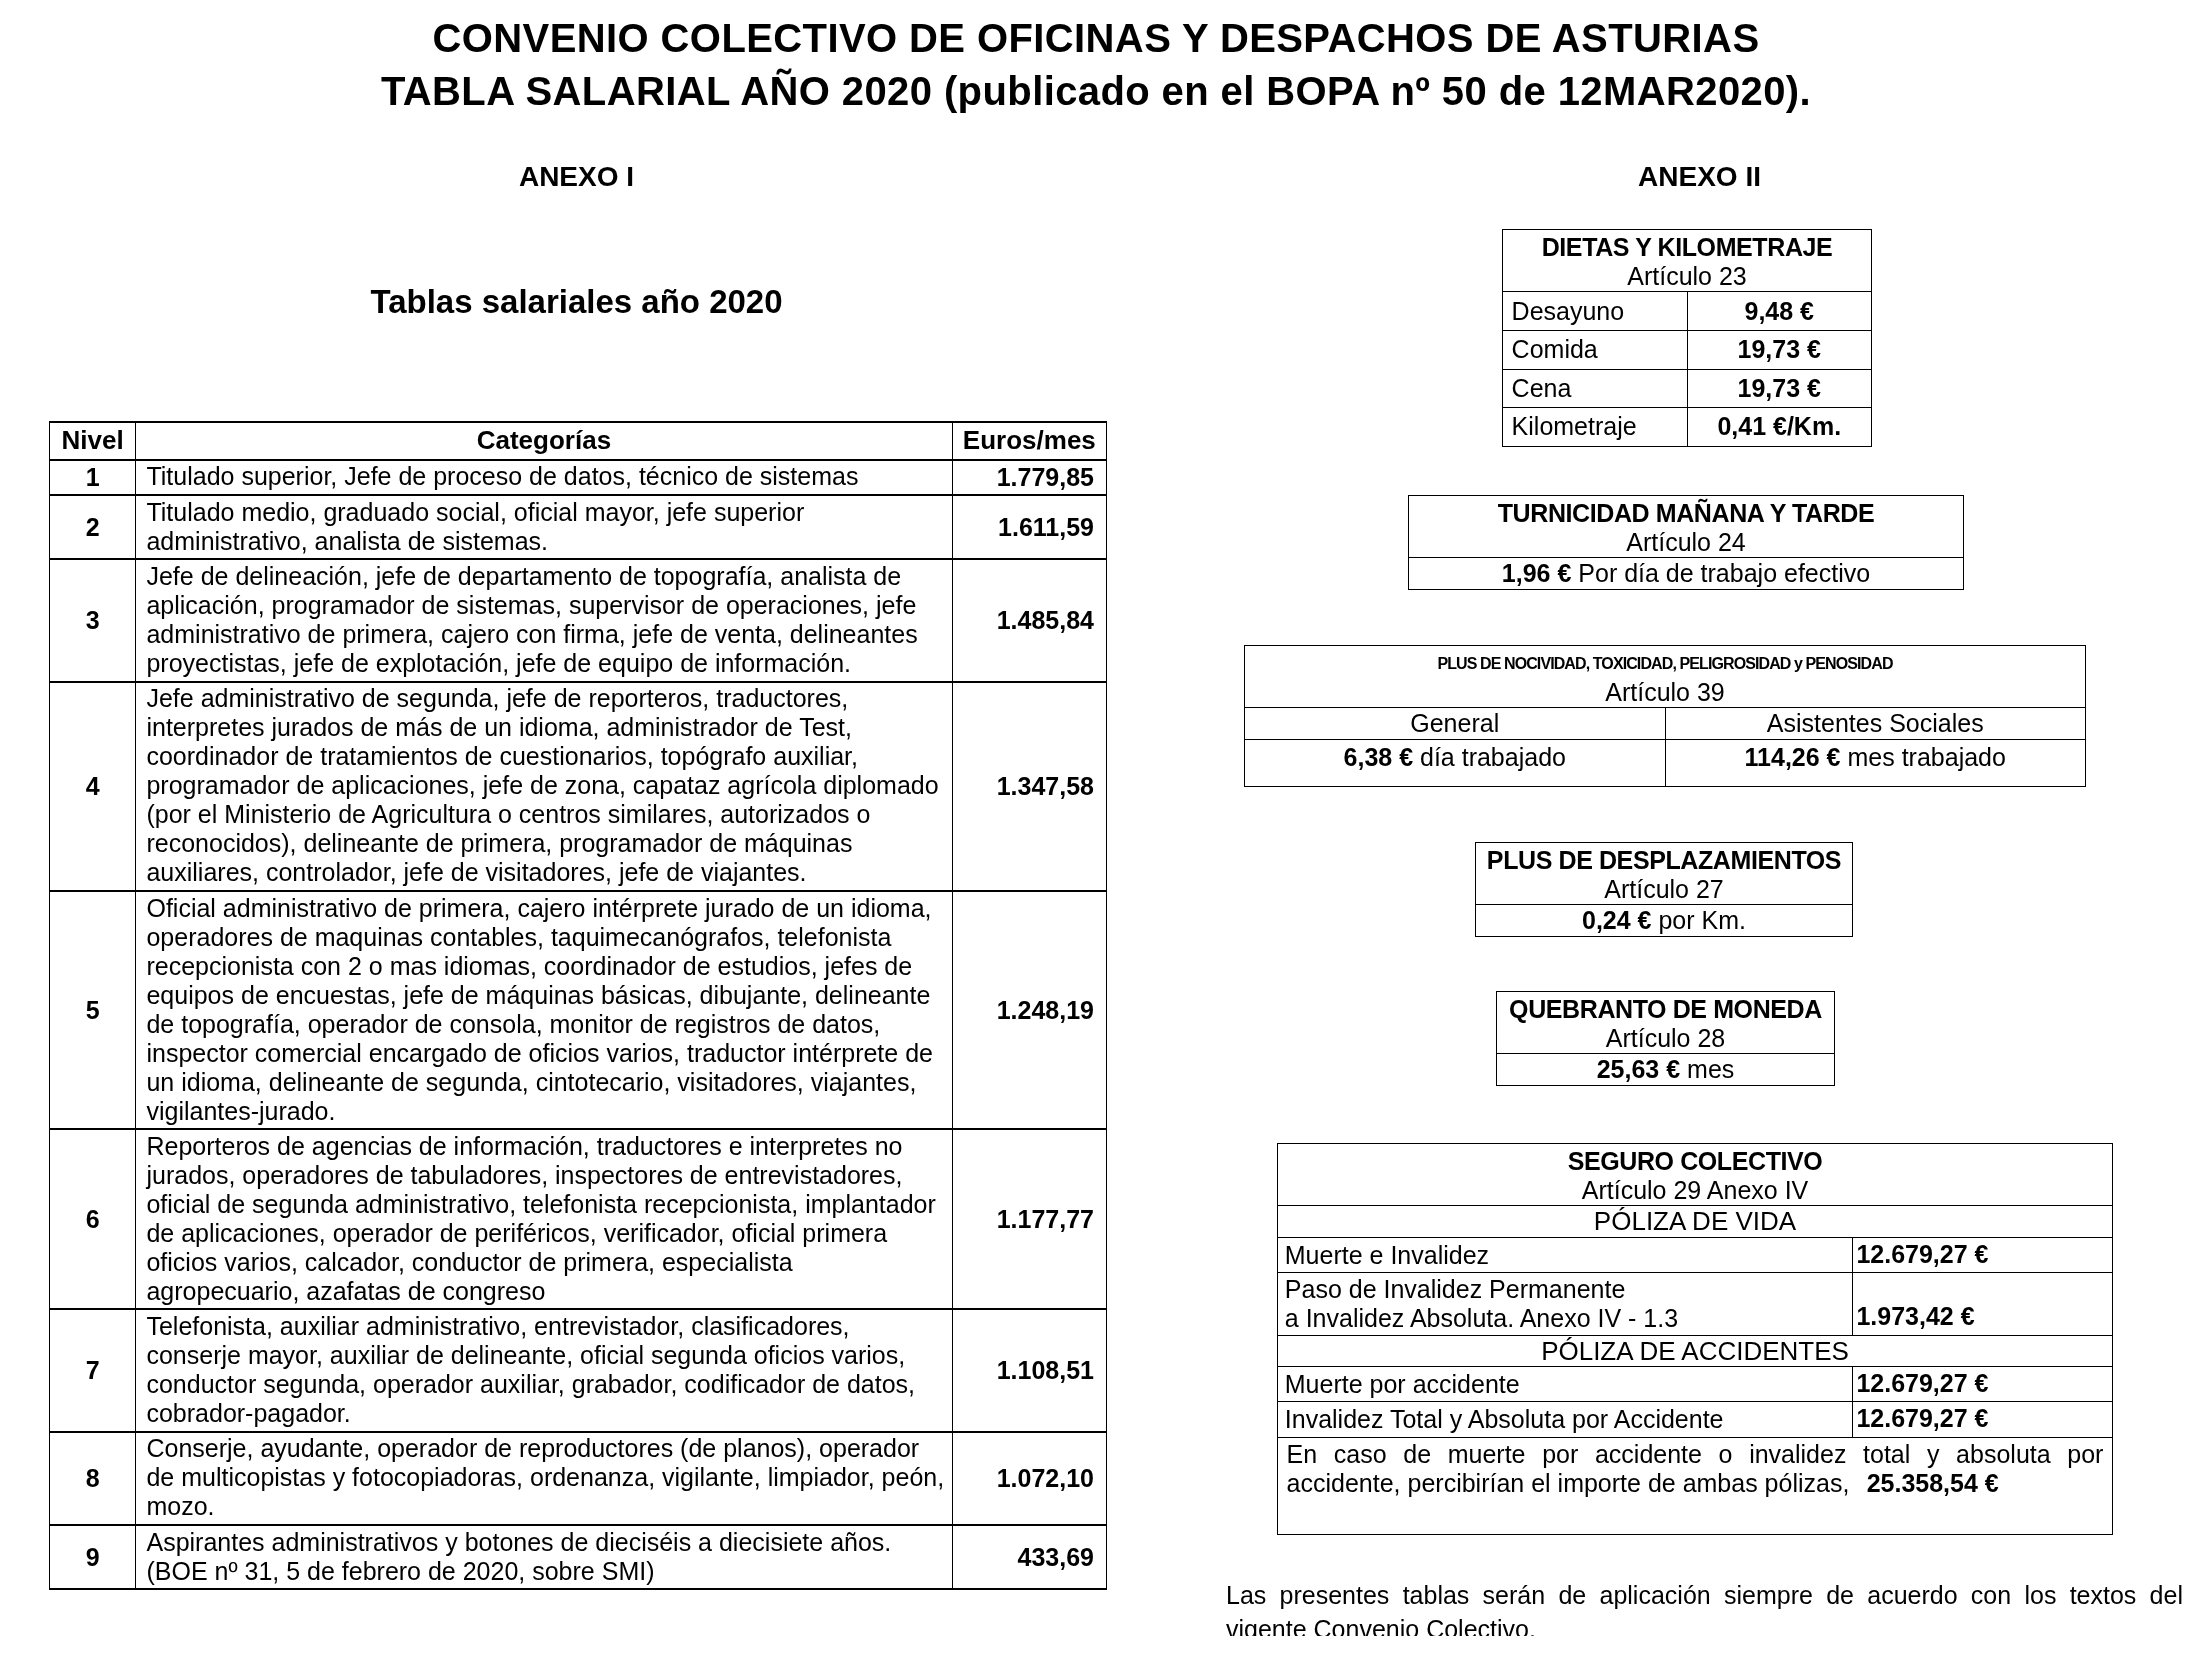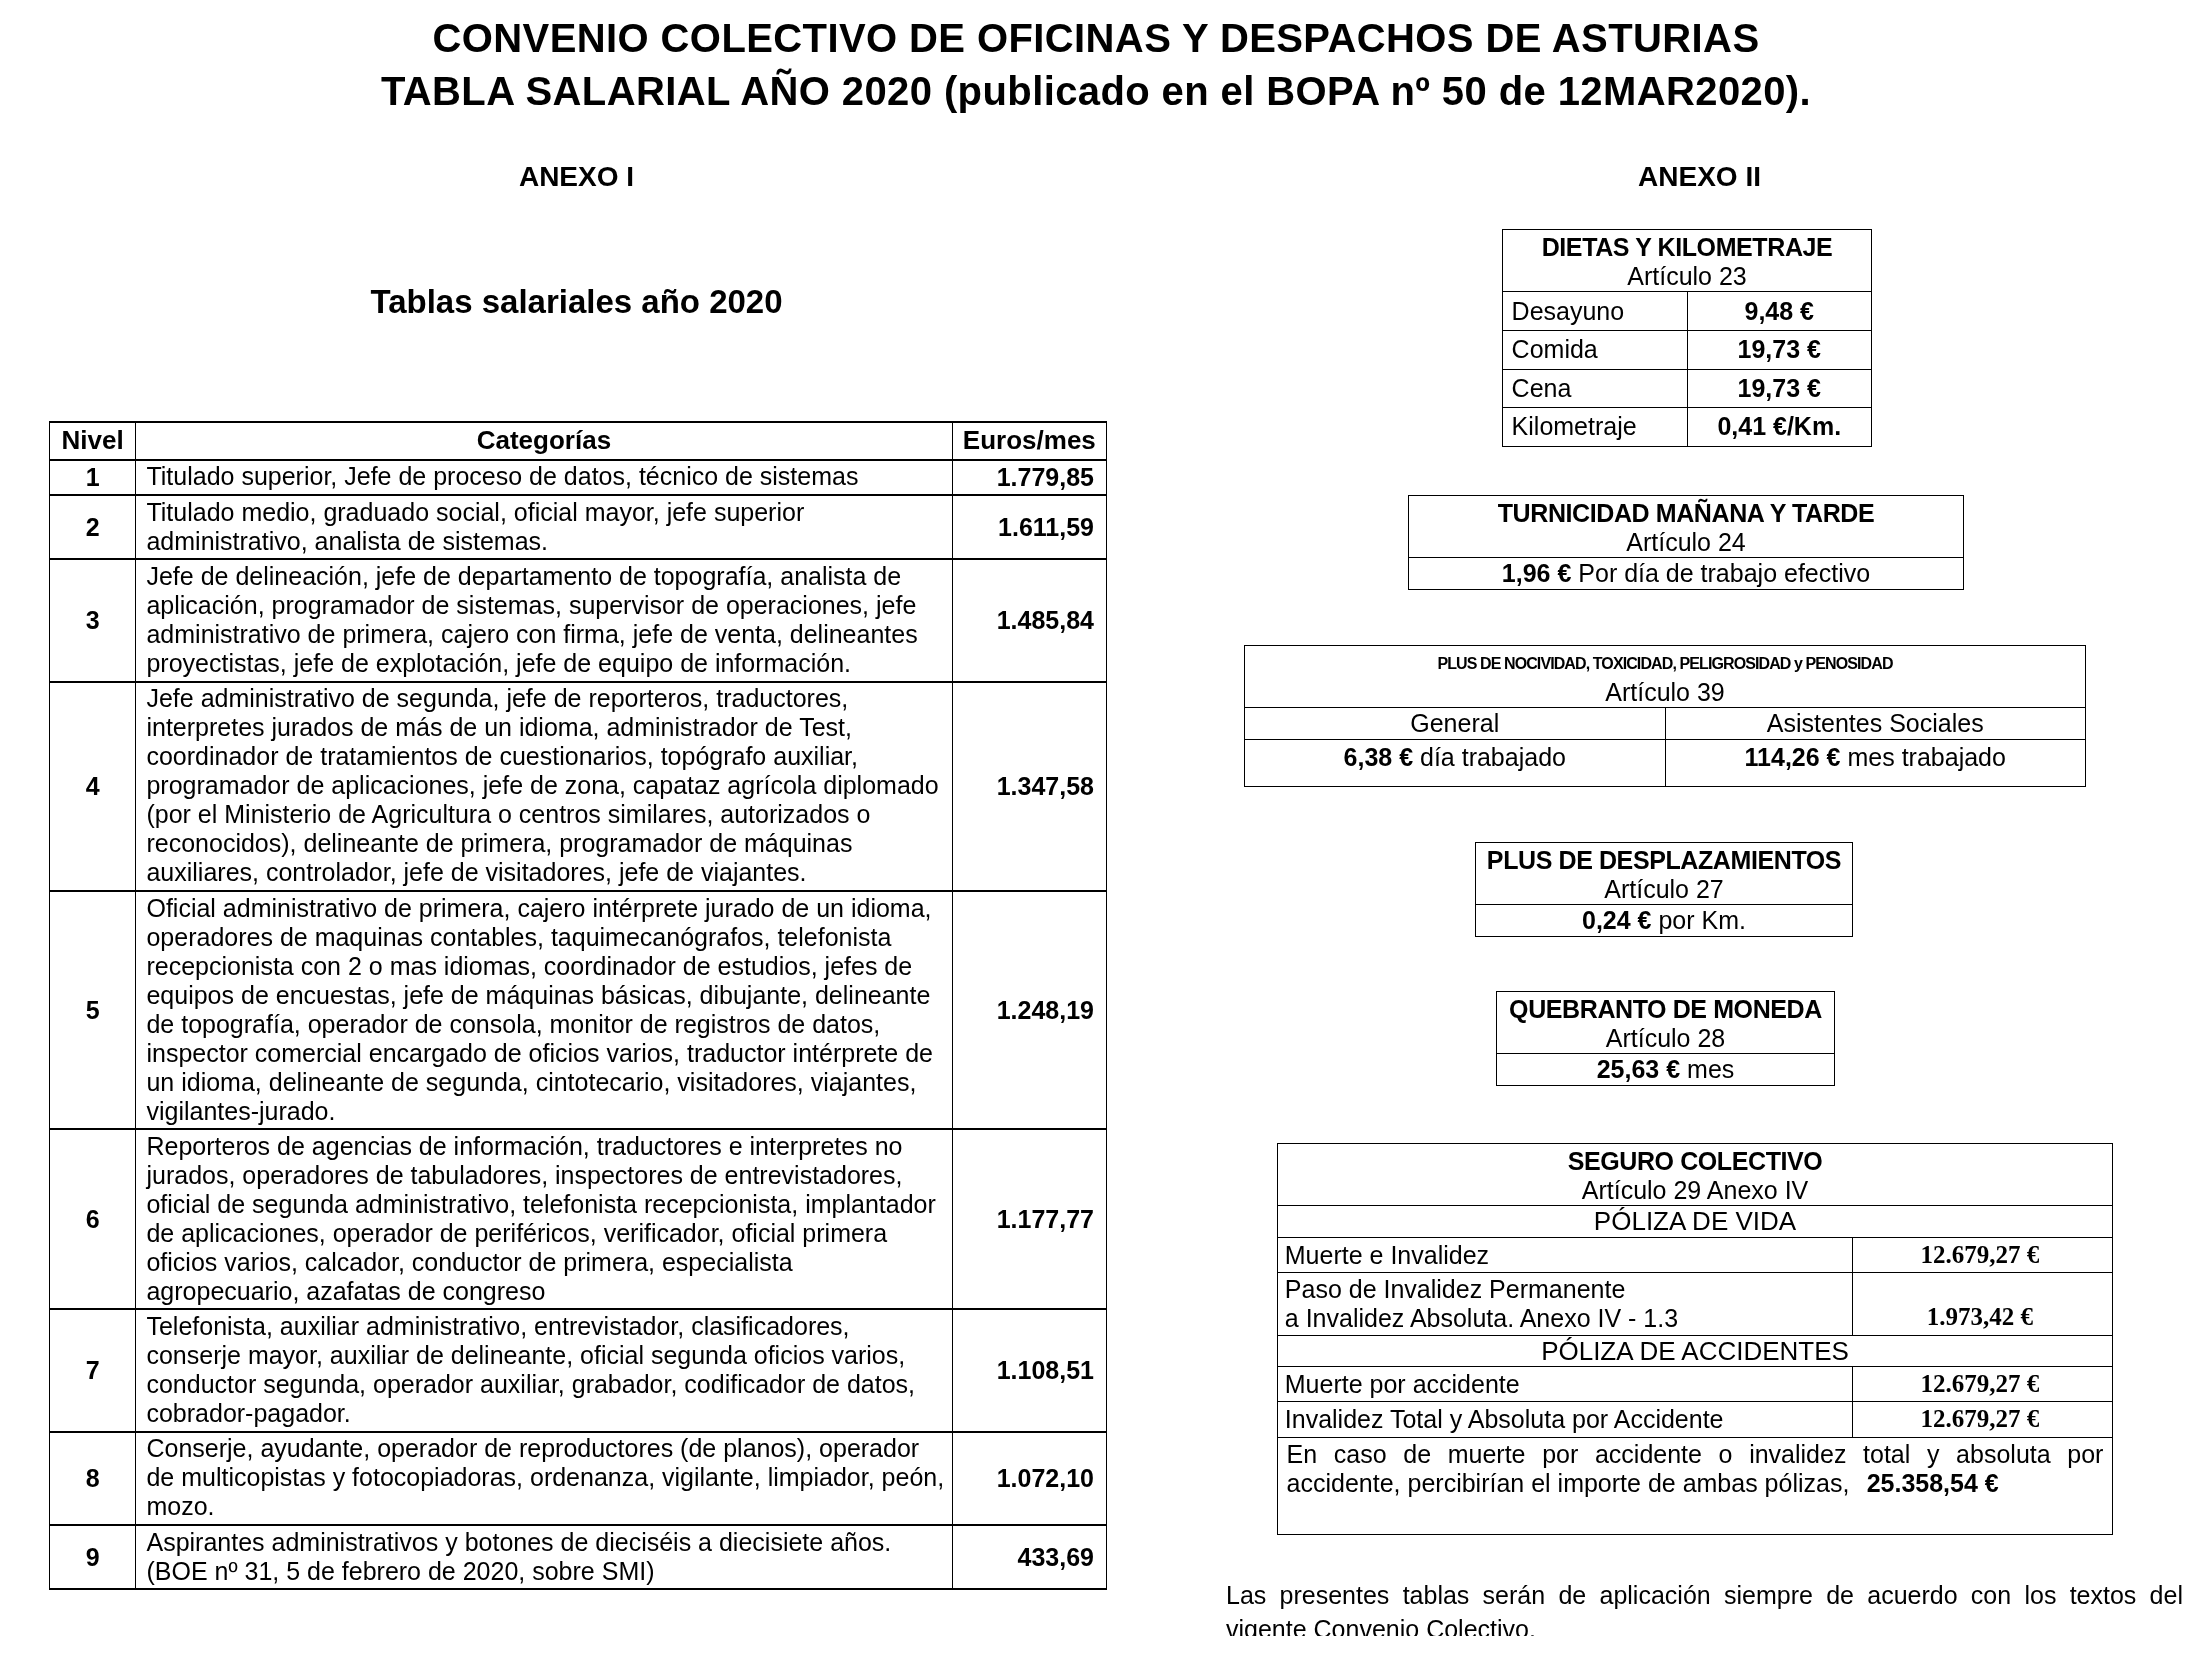--- a/index.html
+++ b/index.html
@@ -53,21 +53,21 @@
   .nocividad .thead .t { font-size:16px; letter-spacing:-0.9px; }
   .nocividad td.colhdr { text-align:center; padding:0.9px 3.4px; }
   .nocividad td.colval { text-align:center; vertical-align:top; padding:2.6px 3.4px 14.6px 3.4px; }
 
   .desplazamientos { left:1475px; top:842px; width:378px; }
   .quebranto { left:1496px; top:991px; width:339px; }
 
   .seguro { left:1277px; top:1143px; width:836px; }
   .seguro td.sec { text-align:center; padding:0.9px 3.4px; font-size:26px; }
   .seguro td.slbl { text-align:left; padding:1.7px 6.8px; }
-  .seguro td.sval { text-align:center; font-weight:bold; vertical-align:bottom; padding:1.7px 8.6px 3.4px 3.4px; width:257px;font-family:Liberation Serif, serif; }
+  .seguro td.sval { text-align:left; font-weight:bold; vertical-align:bottom; padding:1.7px 8.6px 3.4px 3.4px; width:257px; }
   .seguro td.pre { white-space:pre-line; }
   .seguro td.sfoot { text-align:justify; padding:2.6px 8.6px 36px 8.6px; }
   .seguro td.sfoot .amt { margin-left:10.3px; }
 
   .footnote {
     position:absolute; left:1226px; top:1578px; width:957px;
     font-size:25px; line-height:34px; text-align:justify;
   }
 </style>
 </head>

